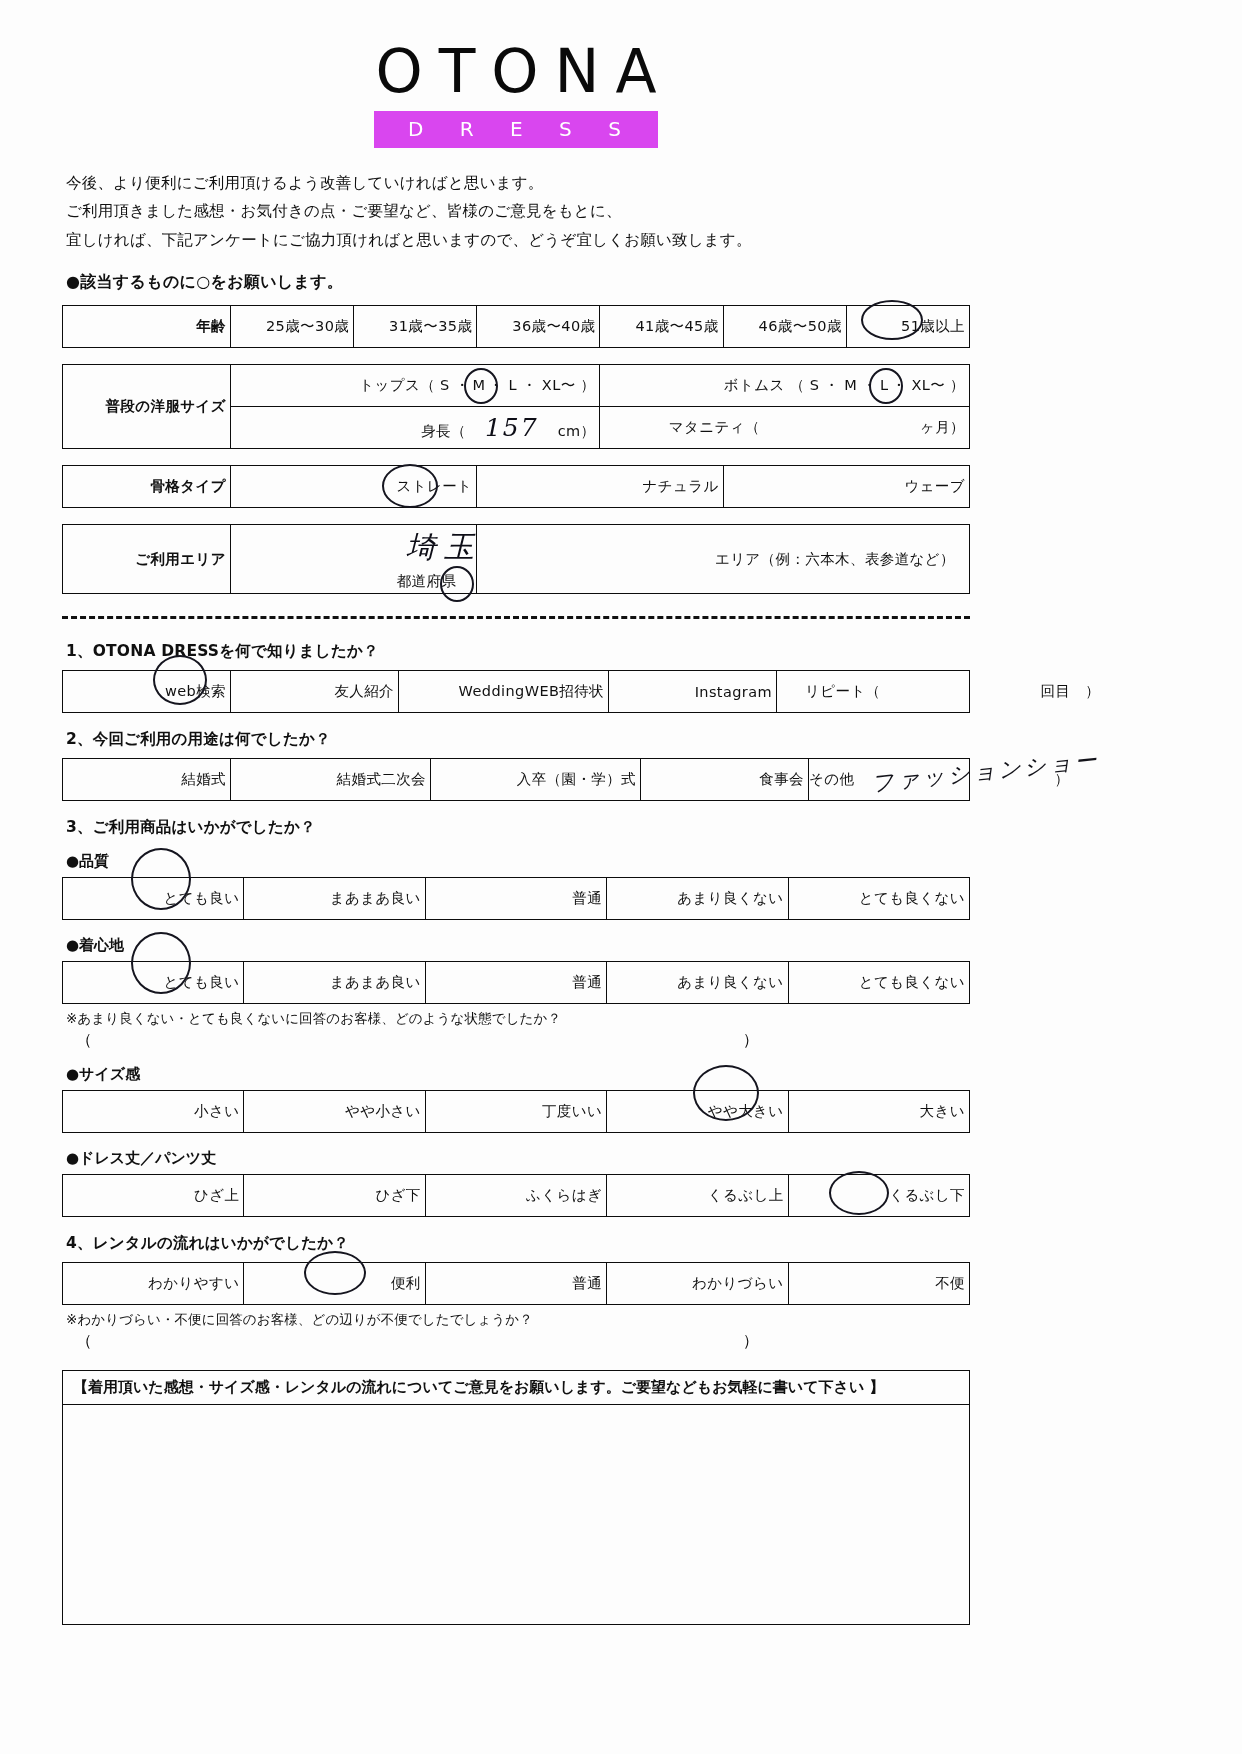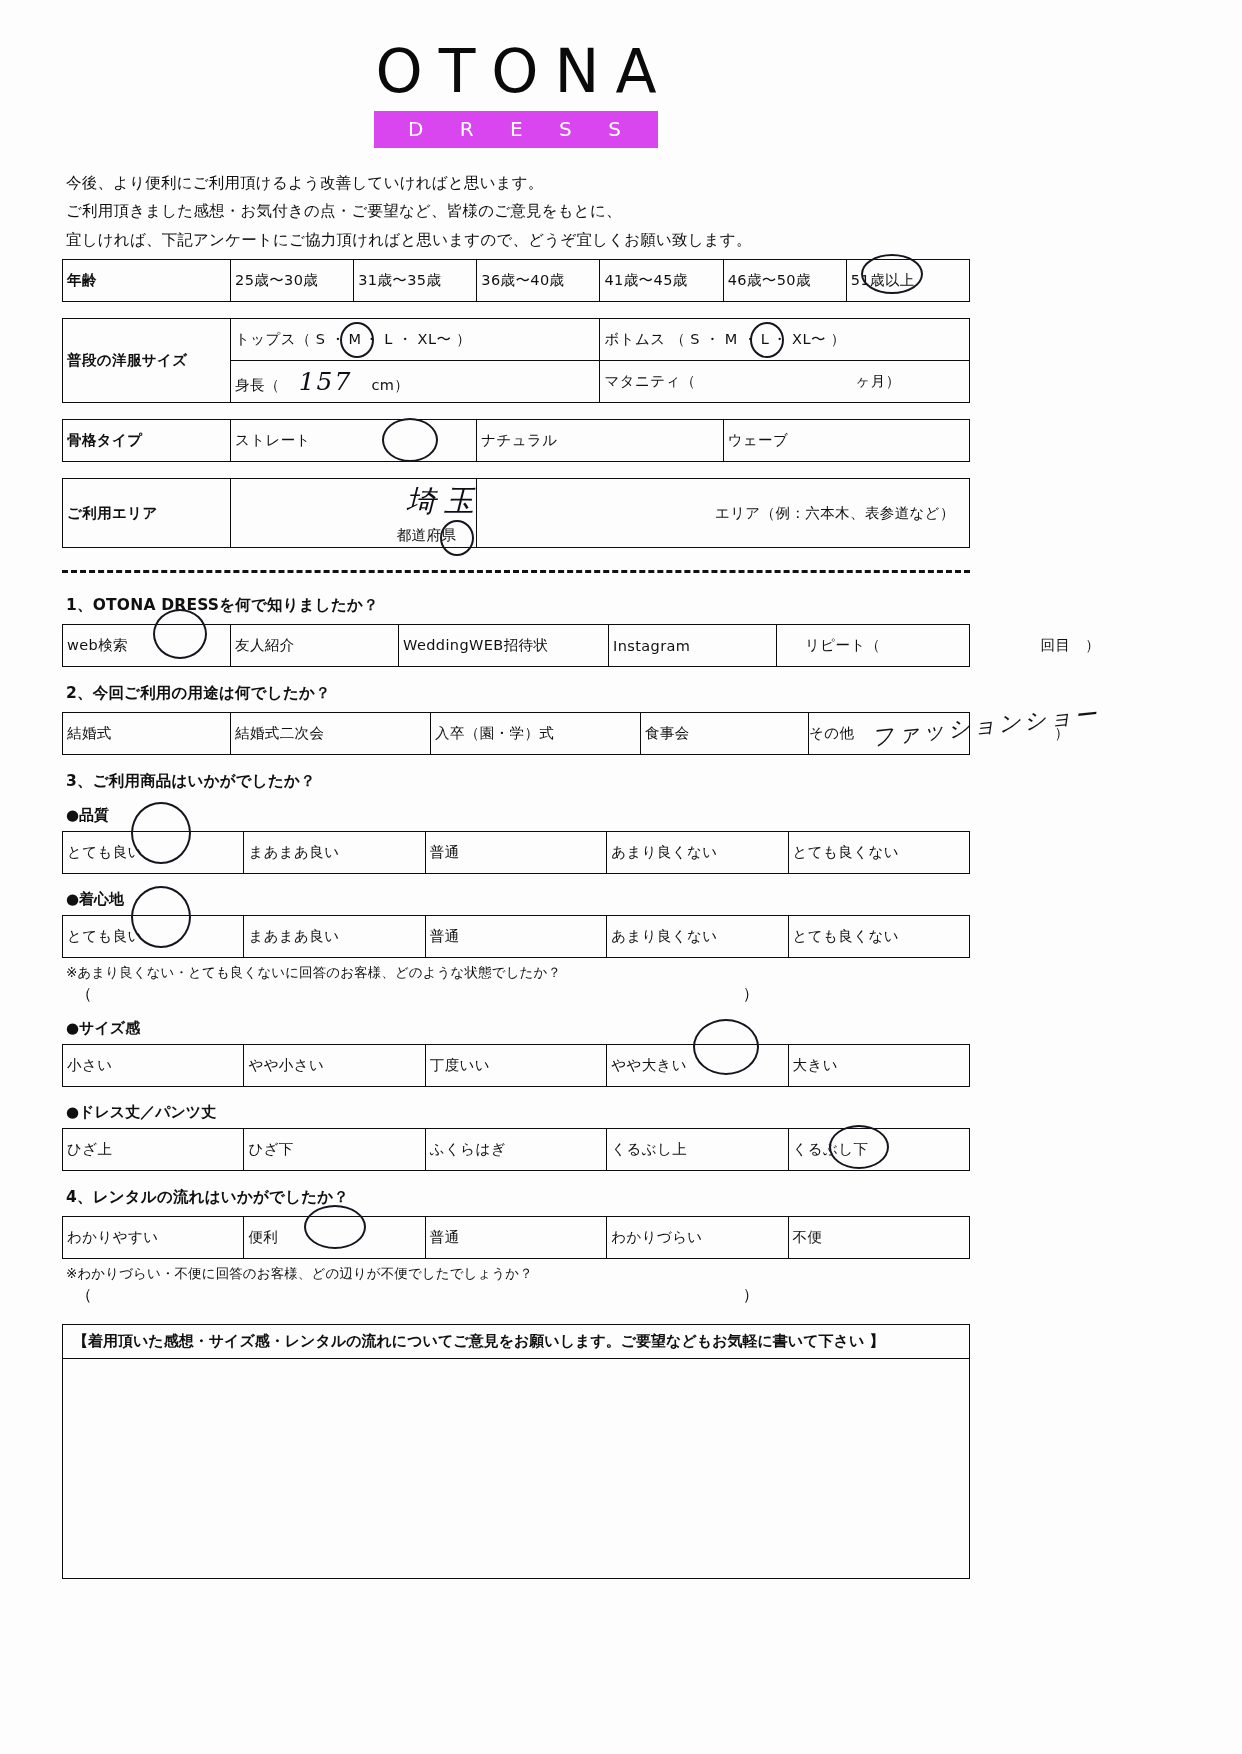--- a/index.html
+++ b/index.html
@@ -55,21 +55,21 @@
 
   
   table.f {
     width: 100%;
     border-collapse: collapse;
     table-layout: fixed;
     margin-bottom: 16px;
   }
   table.f td {
     border: 1.6px solid #0c0c0c;
-    text-align: left;
+    text-align: right;
     font-size: 14.5px;
     height: 42px;
     padding: 2px 4px;
     position: relative;
     letter-spacing: .4px;
     white-space: nowrap;
     overflow: visible;
   }
   td.lbl { font-weight: bold; font-size: 14.5px; }
   td.wide-opt { font-size: 15px; letter-spacing: 1.2px; }
@@ -164,20 +164,21 @@
     <div class="logo-otona">OTONA</div>
     <div class="logo-bar">D R E S S</div>
   </div>
 
   <div class="intro">
     <p>今後、より便利にご利用頂けるよう改善していければと思います。</p>
     <p>ご利用頂きました感想・お気付きの点・ご要望など、皆様のご意見をもとに、</p>
     <p>宜しければ、下記アンケートにご協力頂ければと思いますので、どうぞ宜しくお願い致します。</p>
   </div>
 
+  <div class="section-lead">●該当するものに○をお願いします。</div>
 
   <table class="f">
     <tbody>
         <tr>
       <td class="lbl" style="width:168px">年齢</td>
       <td>25歳〜30歳</td>
       <td>31歳〜35歳</td>
       <td>36歳〜40歳</td>
       <td>41歳〜45歳</td>
       <td>46歳〜50歳</td>

